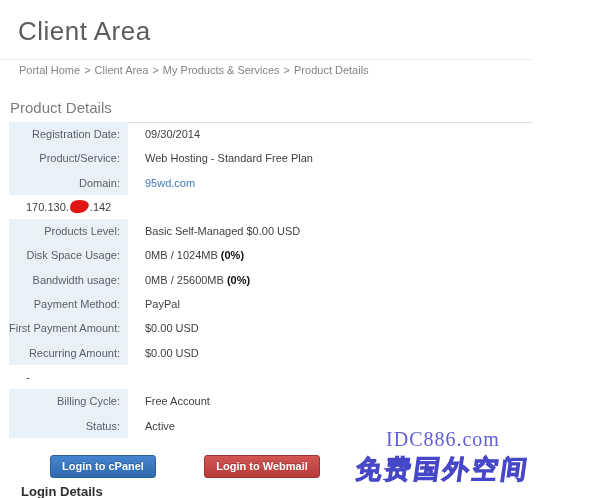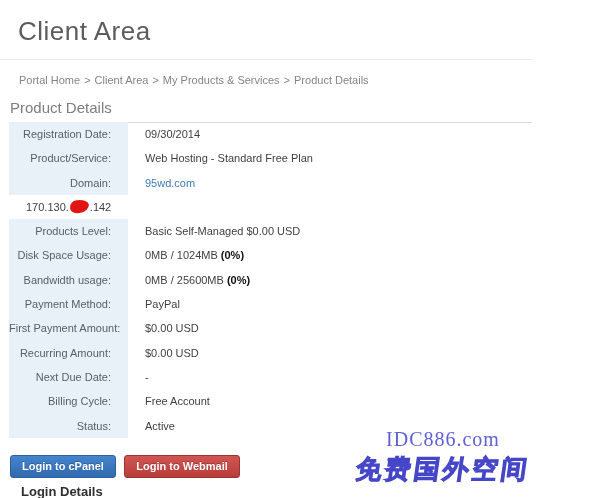--- a/index.html
+++ b/index.html
@@ -16,21 +16,21 @@
   .page-title {
     position: absolute; left: 18px; top: 16px;
     font-size: 26px; font-weight: 400; color: #5c5c5c;
     letter-spacing: 0.5px;
   }
   .header-divider {
     position: absolute; left: 0; right: 0; top: 59px;
     border-bottom: 1px solid #ebebeb;
   }
   .breadcrumb {
-    position: absolute; left: 19px; top: 74px;
+    position: absolute; left: 19px; top: 64px;
     font-size: 11px; color: #848484;
   }
   .breadcrumb .crumb { color: #848484; }
   .breadcrumb .sep { color: #848484; padding: 0 4px; }
 
   
   .section-heading {
     position: absolute; left: 10px; top: 99px; right: 0;
     font-size: 15px; font-weight: 400; color: #7d7d7d;
     padding-bottom: 6px;
@@ -40,21 +40,21 @@
   
   .details-table {
     position: absolute; left: 9px; top: 122px; right: 10px;
   }
   .detail-row { display: flex; height: 24.3px; }
   .detail-label {
     width: 119px; flex: 0 0 119px;
     background: #e9f1f8;
     font-size: 11px; color: #56606a;
     text-align: right;
-    padding-right: 17px;
+    padding-right: 8px;
     line-height: 24.3px;
     white-space: nowrap;
   }
   .detail-value {
     padding-left: 17px;
     font-size: 11px; color: #3f3f3f;
     line-height: 24.3px;
     white-space: nowrap;
   }
   .seg-link { color: #3e7bb6; cursor: pointer; }
@@ -74,20 +74,21 @@
   .btn {
     display: inline-block;
     height: 23px; line-height: 21px;
     padding: 0 11px;
     font-family: "Liberation Sans", sans-serif;
     font-size: 11px; font-weight: bold; color: #ffffff;
     border-radius: 3px;
     cursor: pointer;
     margin-right: 4px;
     text-shadow: 0 -1px 0 rgba(0,0,0,0.25);
+    margin-left: 40px;
   }
   .btn-blue {
     background: linear-gradient(#4585ce, #3069ae);
     border: 1px solid #2c5f9b;
   }
   .btn-red {
     background: linear-gradient(#d05553, #b73c3a);
     border: 1px solid #9e3331;
   }
 
@@ -166,21 +167,20 @@
       </div>
       <div class="detail-row">
         <div class="detail-label">First Payment Amount:</div>
         <div class="detail-value"><span>$0.00 USD</span></div>
       </div>
       <div class="detail-row">
         <div class="detail-label">Recurring Amount:</div>
         <div class="detail-value"><span>$0.00 USD</span></div>
       </div>
       <div class="detail-row">
-        <div class="detail-label">Next Due Date:</div>
         <div class="detail-value"><span>-</span></div>
       </div>
       <div class="detail-row">
         <div class="detail-label">Billing Cycle:</div>
         <div class="detail-value"><span>Free Account</span></div>
       </div>
       <div class="detail-row">
         <div class="detail-label">Status:</div>
         <div class="detail-value"><span>Active</span></div>
       </div>

